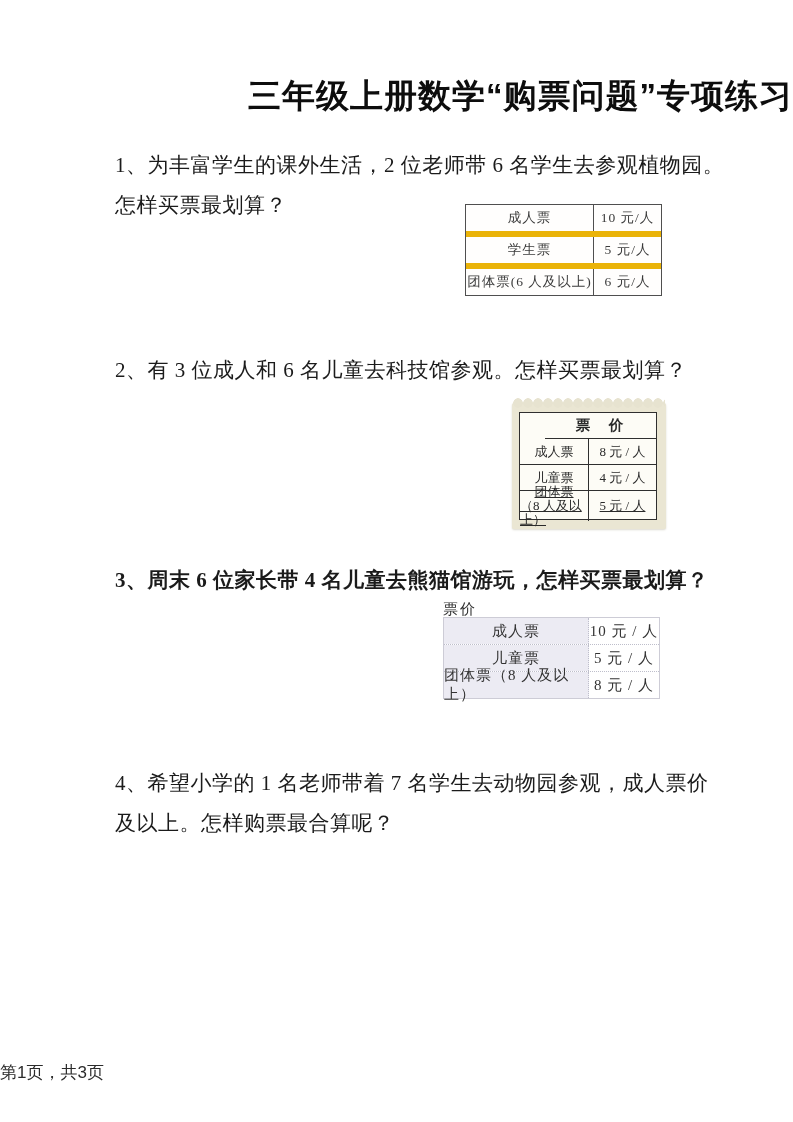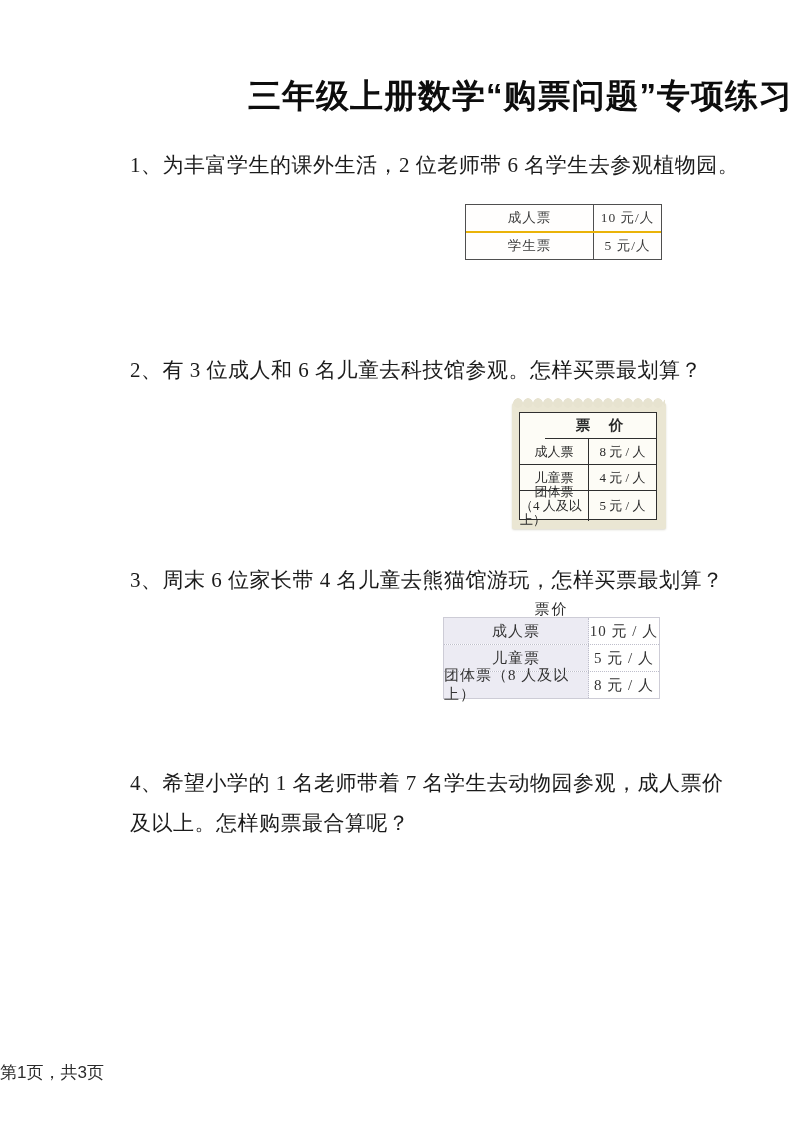--- a/index.html
+++ b/index.html
@@ -10,35 +10,35 @@
     font-family:"Liberation Serif","DejaVu Serif",serif;
     color:#1b1b1b;
     overflow:hidden;
   }
   .doc-title{
     position:absolute;top:74px;left:0;width:100%;
     text-align:right;
     font-family:"Liberation Sans","DejaVu Sans",sans-serif;
     font-weight:bold;font-size:33px;letter-spacing:1px;color:#0d0d0d;
   }
-  .q{position:absolute;left:130px;font-size:21px;letter-spacing:.5px;}
+  .q{position:absolute;left:115px;font-size:21px;letter-spacing:.5px;}
   .q .line{line-height:40px;height:40px;white-space:nowrap;}
   #q1{top:145px;}
   #q2{top:350px;}
-  #q3{top:560px;}
+  #q3{top:560px;font-weight:bold;}
   #q4{top:763px;}
 
   
   .t1{
     position:absolute;left:465px;top:204px;width:197px;
     border:1px solid #4f4f4f;background:#fffefd;
     font-size:13.5px;color:#3a3a3a;box-sizing:border-box;
   }
   .t1-row{display:flex;height:26px;}
-  .t1-row + .t1-row{border-top:2px solid #eab308;}
+  .t1-row + .t1-row{border-top:6px solid #eab308;}
   .t1-cell{display:flex;align-items:center;justify-content:center;letter-spacing:1px;}
   .t1-label{width:127px;border-right:1px solid #4f4f4f;}
   .t1-price{flex:1;}
 
   
   .t2-frame{
     position:absolute;left:512px;top:403px;width:154px;height:126px;
     background:#eae6d3;border-radius:2px;
     box-shadow:0 1px 2px rgba(120,110,70,.25);
   }
@@ -50,30 +50,30 @@
   .t2{
     position:absolute;left:7px;top:9px;width:138px;height:108px;
     background:#fdfcf6;border:1.5px solid #2f2f2f;
     box-sizing:border-box;font-size:13px;color:#2a2a2a;
   }
   .t2-header{
     height:25px;display:flex;align-items:center;justify-content:center;
     border-bottom:1px solid #2f2f2f;font-size:14.5px;letter-spacing:2px;font-weight:bold;margin-left:25px;
   }
   .t2-row{display:flex;border-bottom:1px solid #2f2f2f;}
-  .t2-row:last-child{border-bottom:none;}
+  .t2-row:last-child{border-bottom:none;text-decoration:underline;}
   .t2-row-1,.t2-row-2{height:25px;}
   .t2-row-3{height:30px;}
   .t2-label{width:68px;border-right:1px solid #2f2f2f;display:flex;flex-direction:column;align-items:center;justify-content:center;line-height:14px;}
   .t2-price{flex:1;display:flex;align-items:center;justify-content:center;}
 
   
   .t3-title{
     position:absolute;left:443px;top:600px;width:217px;
-    text-align:center;font-size:15px;color:#2e2e2e;letter-spacing:2px;
+    font-size:15px;color:#2e2e2e;letter-spacing:2px;
   }
   .t3{
     position:absolute;left:443px;top:617px;width:217px;
     border:1px solid #cdccd6;box-sizing:border-box;
     font-size:15px;color:#333;background:#fff;
   }
   .t3-row{display:flex;height:26px;}
   .t3-row + .t3-row{border-top:1px dotted #bebecb;}
   .t3-label{
     width:144px;background:#ecebf3;border-right:1px dotted #bebecb;
@@ -89,30 +89,35 @@
 </style>
 </head>
 <body>
 
 <div class="page">
 
   <div class="doc-title">三年级上册数学“购票问题”专项练习</div>
 
   <div class="q" id="q1">
     <div class="line">1、为丰富学生的课外生活，2 位老师带 6 名学生去参观植物园。</div>
+    <div class="line">怎样买票最划算？</div>
   </div>
 
   <div class="t1">
     <div class="t1-row">
       <div class="t1-cell t1-label">成人票</div>
       <div class="t1-cell t1-price">10 元/人</div>
     </div>
     <div class="t1-row">
       <div class="t1-cell t1-label">学生票</div>
       <div class="t1-cell t1-price">5 元/人</div>
+    </div>
+    <div class="t1-row">
+      <div class="t1-cell t1-label">团体票(6 人及以上)</div>
+      <div class="t1-cell t1-price">6 元/人</div>
     </div>
   </div>
 
   <div class="q" id="q2">
     <div class="line">2、有 3 位成人和 6 名儿童去科技馆参观。怎样买票最划算？</div>
   </div>
 
   <div class="t2-frame">
     <div class="t2-scallop"></div>
     <div class="t2">
@@ -121,21 +126,21 @@
         <div class="t2-label">成人票</div>
         <div class="t2-price">8 元 / 人</div>
       </div>
       <div class="t2-row t2-row-2">
         <div class="t2-label">儿童票</div>
         <div class="t2-price">4 元 / 人</div>
       </div>
       <div class="t2-row t2-row-3">
         <div class="t2-label">
           <span>团体票</span>
-          <span>（4 人及以上）</span>
+          <span>（8 人及以上）</span>
         </div>
         <div class="t2-price">5 元 / 人</div>
       </div>
     </div>
   </div>
 
   <div class="q" id="q3">
     <div class="line">3、周末 6 位家长带 4 名儿童去熊猫馆游玩，怎样买票最划算？</div>
   </div>
 

